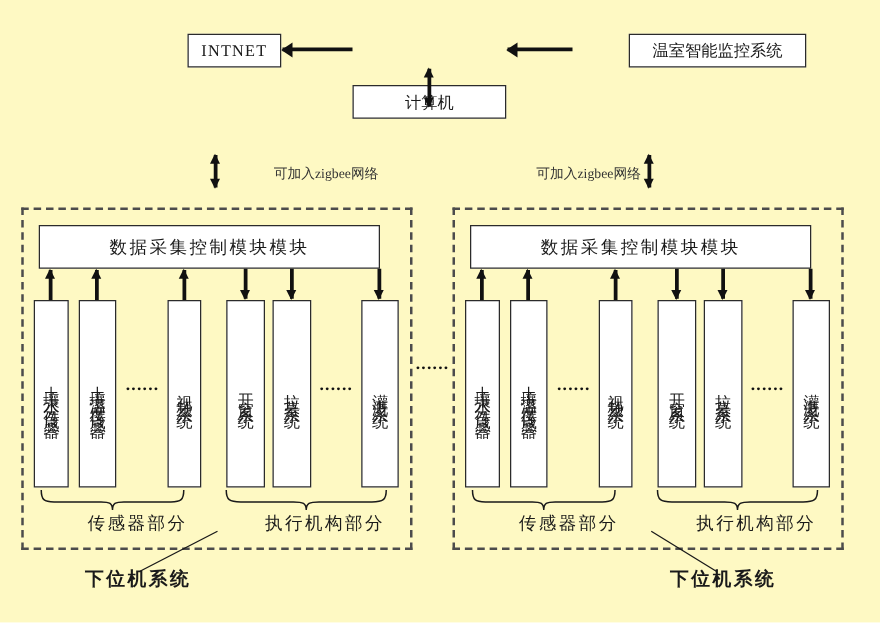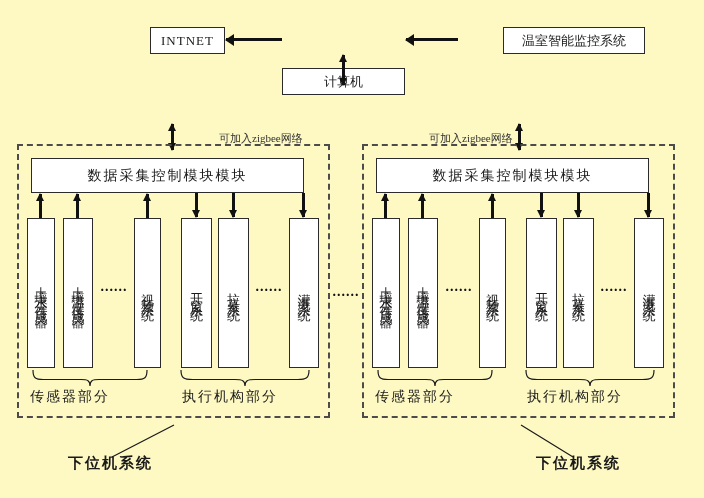--- a/index.html
+++ b/index.html
@@ -35,41 +35,41 @@
     content:""; position:absolute; bottom:-1px; left:-3px; width:0; height:0;
     border-left:4.5px solid transparent; border-right:4.5px solid transparent;
     border-top:8px solid #111;
   }
 
   .zigbee {
     position:absolute; top:131px; font-size:11px; color:#333; white-space:nowrap;
   }
 
   .subsys {
-    position:absolute; top:144px; width:313px; height:274px;
+    position:absolute; top:166px; width:313px; height:274px;
     border:2px dashed #4c4c4c; box-sizing:border-box;
   }
   .ctrl { left:12px; top:12px; width:273px; height:35px; font-size:14px; letter-spacing:2px; }
 
   .vbox {
     position:absolute; top:72px; height:150px;
     border:1px solid #2b2b2b; background:#fff; box-sizing:border-box;
     writing-mode:vertical-rl; text-orientation:upright;
     display:flex; align-items:center; justify-content:center;
     font-size:13px; letter-spacing:5px; line-height:1;
   }
 
   .dots {
     position:absolute; font-size:14px; font-weight:900; letter-spacing:1px;
     color:#111; text-align:center; white-space:nowrap;
   }
 
   .brace { position:absolute; overflow:visible; }
   .grouplabel {
-    position:absolute; top:242px; font-size:14px; text-align:left;
+    position:absolute; top:242px; font-size:14px; text-align:right;
     letter-spacing:2px; white-space:nowrap;
   }
   .syslabel {
     position:absolute; top:454px; font-size:15px; font-weight:bold;
     letter-spacing:2px; white-space:nowrap;
   }
   .overlay { position:absolute; left:0; top:0; pointer-events:none; }
 </style>
 </head>
 <body>

